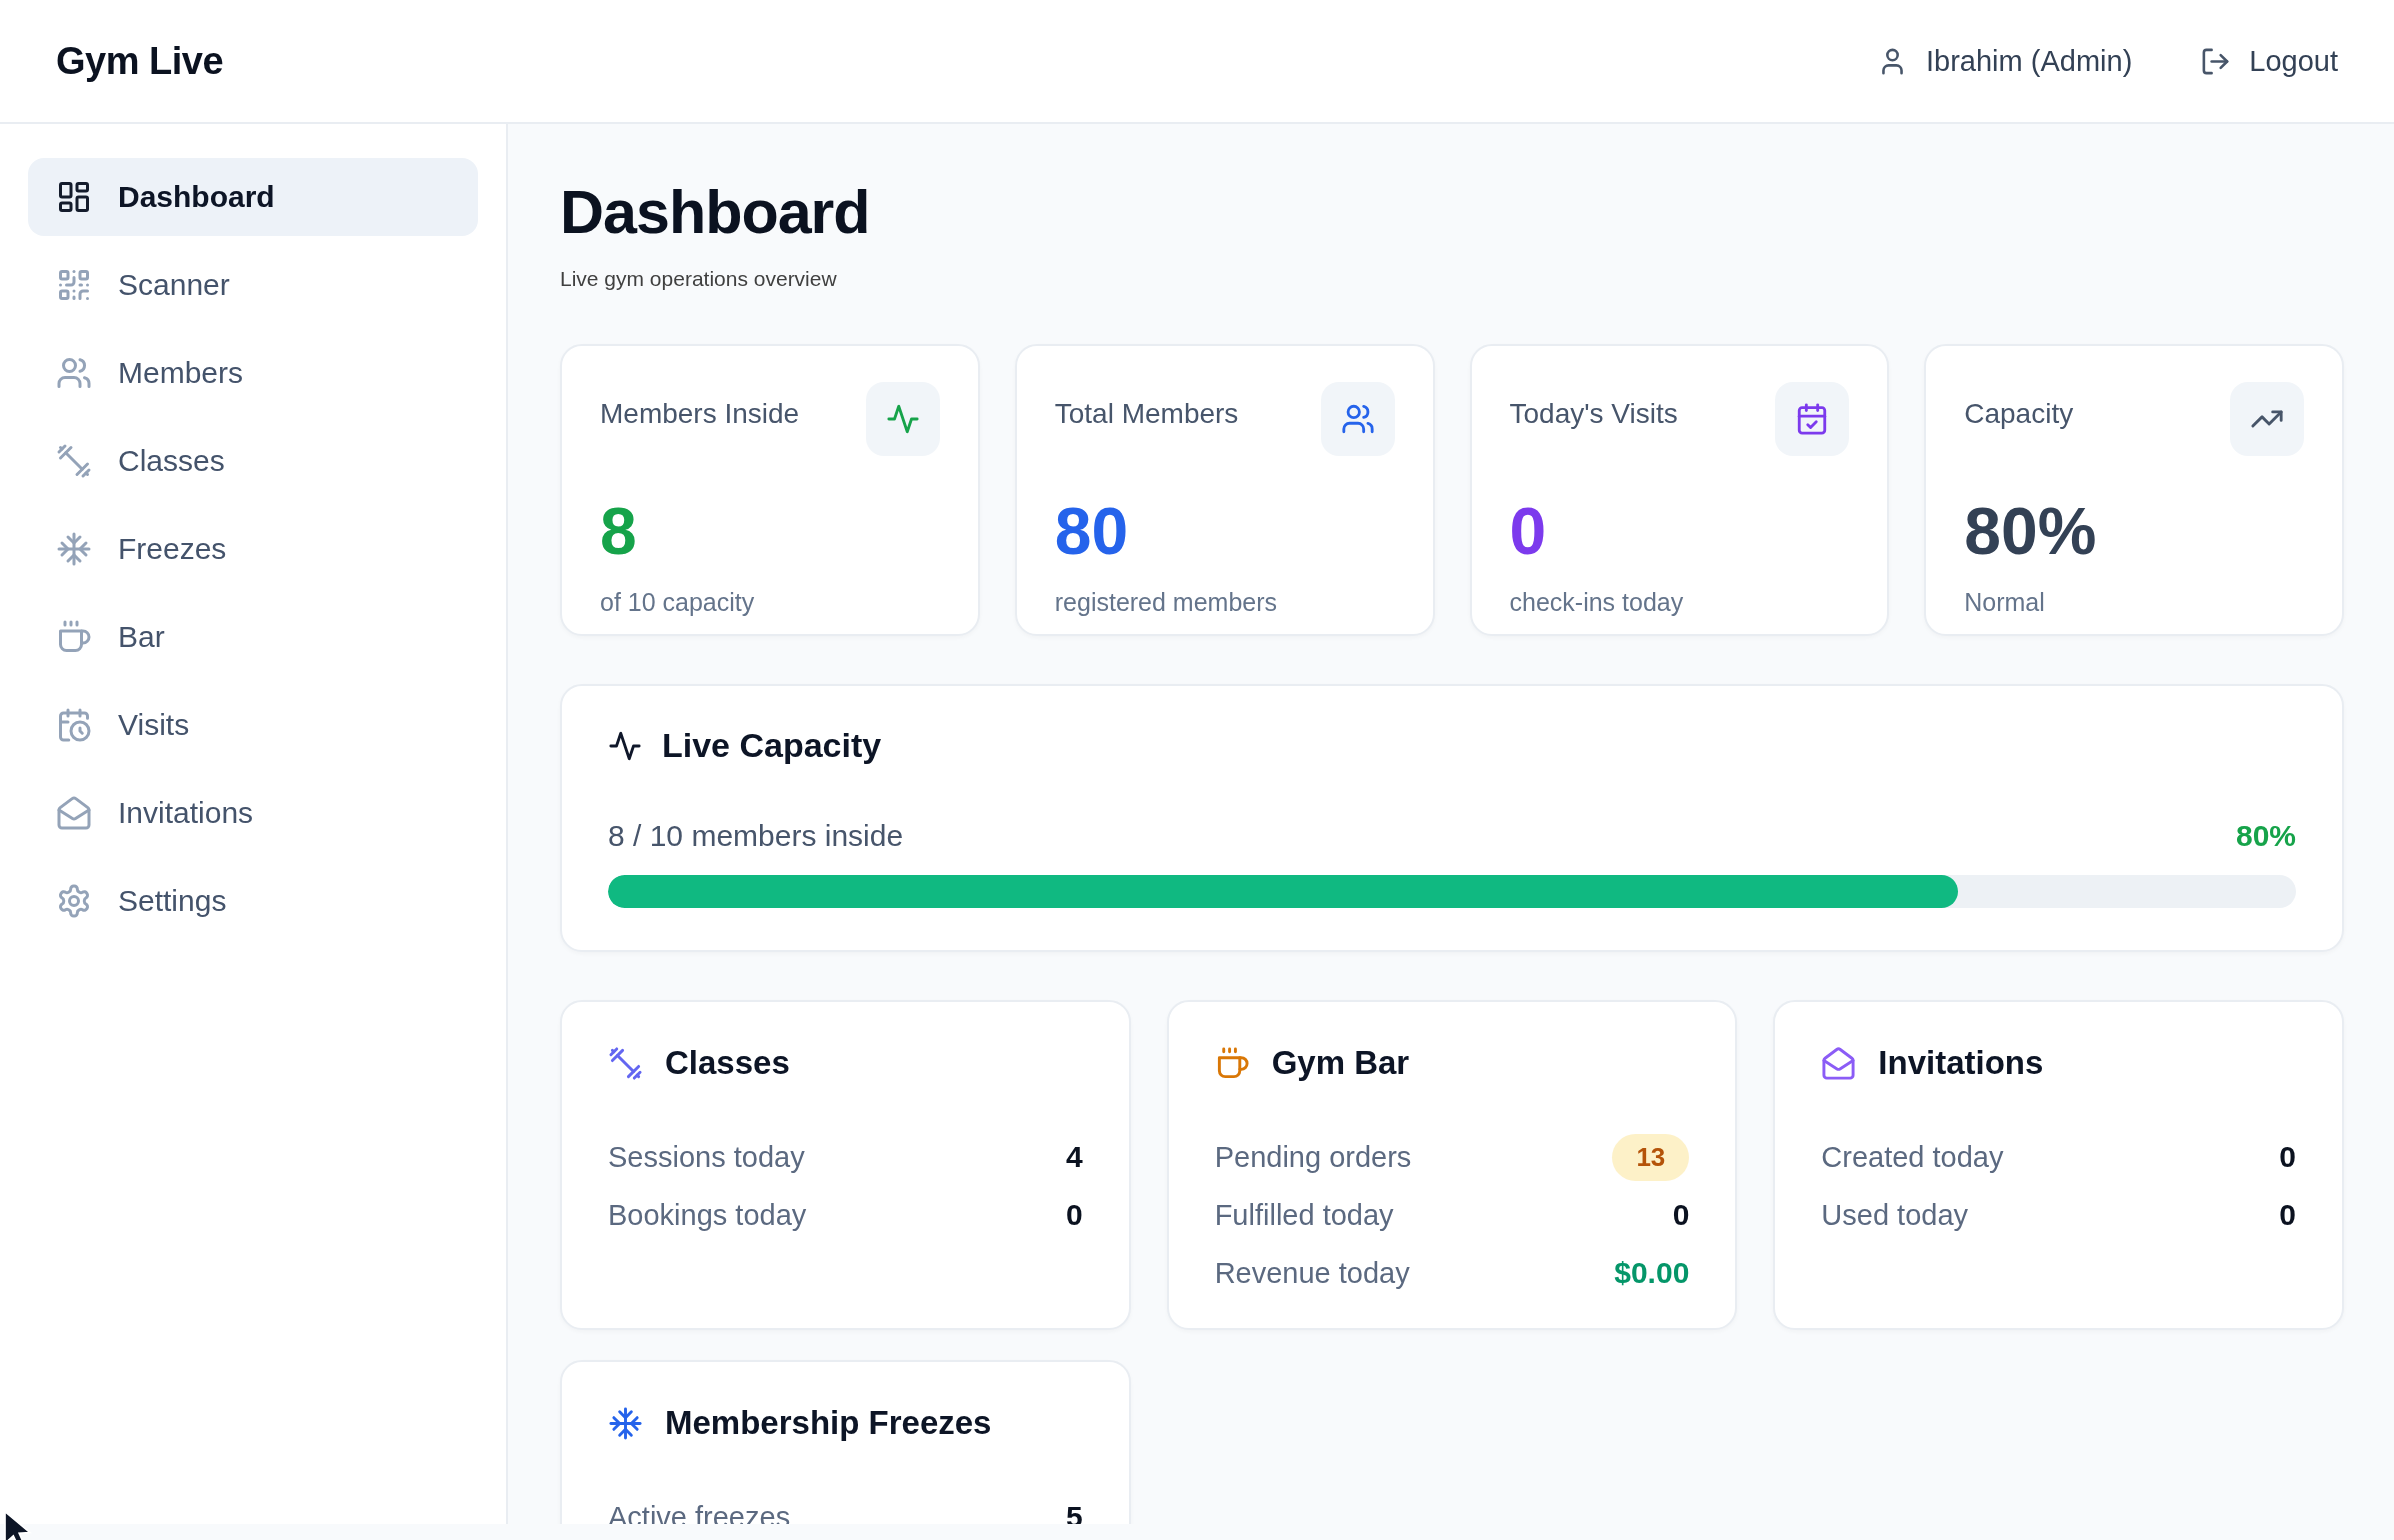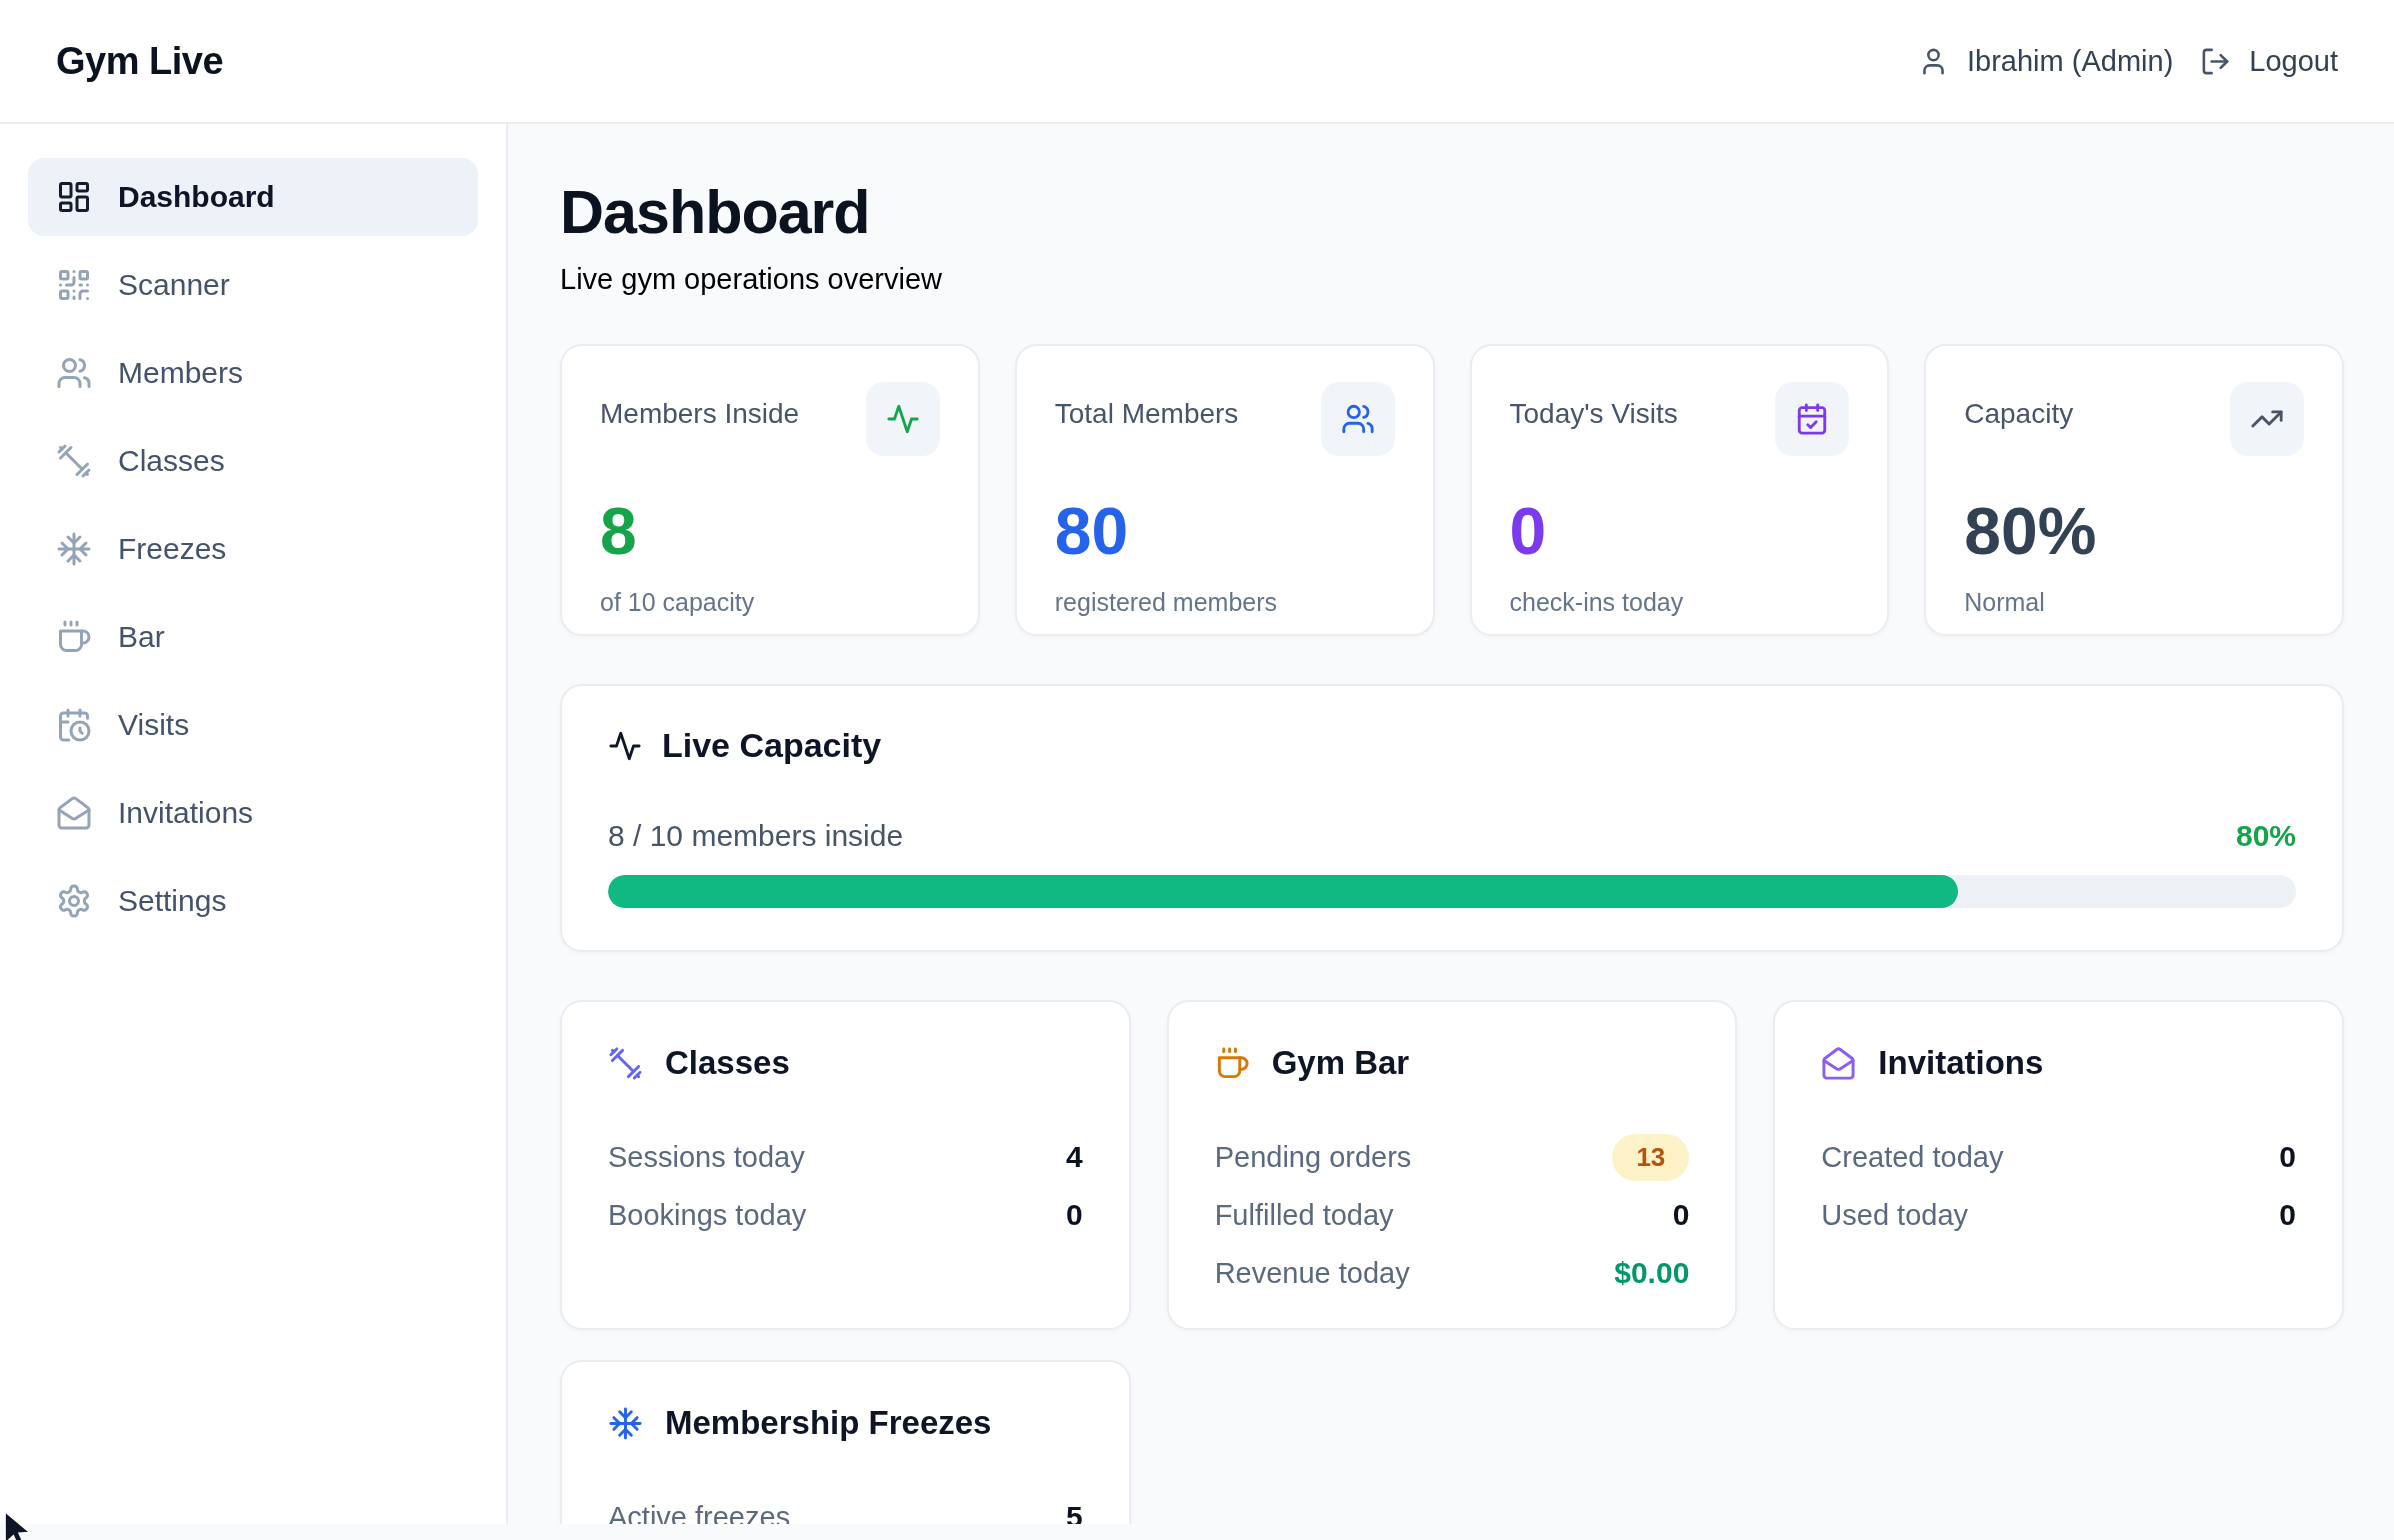--- a/index.html
+++ b/index.html
@@ -4,36 +4,36 @@
 <style>
   * { margin:0; padding:0; box-sizing:border-box; }
   html,body { width:2394px; height:1540px; overflow:hidden; }
   body { font-family:"Liberation Sans", sans-serif; background:#f8fafc; color:#0b1220; position:relative; }
   svg { display:block; }
 
   
   .topbar { height:124px; background:#ffffff; border-bottom:2px solid #e9edf2;
             display:flex; align-items:center; justify-content:space-between; padding:0 56px; }
   .brand { font-size:38px; font-weight:700; letter-spacing:-0.5px; color:#0b1220; }
-  .topbar-right { display:flex; align-items:center; gap:27px; }
+  .topbar-right { display:flex; align-items:center; gap:68px; }
   .top-chip { display:flex; align-items:center; gap:18px; font-size:29px; color:#334155; font-weight:500; }
   .top-chip svg { color:#475569; }
 
   
   .shell { display:flex; height:1400px; }
   .sidebar { width:508px; background:#ffffff; border-right:2px solid #e9edf2; padding:34px 28px; flex-shrink:0; }
   .nav-item { height:78px; border-radius:16px; display:flex; align-items:center; gap:26px;
               padding:0 28px; margin-bottom:10px; font-size:30px; color:#44536b; font-weight:500; cursor:pointer; }
   .nav-item svg { color:#94a3b8; flex-shrink:0; }
   .nav-item.active { background:#edf2f8; color:#0d1526; font-weight:700; }
   .nav-item.active svg { color:#141c2c; }
 
   .main { flex:1; padding:56px 50px 0 52px; overflow:hidden; }
   .page-title { font-size:61px; font-weight:800; letter-spacing:-1px; line-height:1.05; color:#0b1220; }
-  .page-sub { font-size:29px; color:#000000; margin-top:16px; line-height:38px; }
+  .page-sub { font-size:21px; color:#404040; margin-top:16px; line-height:38px; }
 
   
   .card { background:#ffffff; border:2px solid #e9edf2; border-radius:22px;
           box-shadow:0 2px 4px rgba(15,23,42,.03); }
   .stats { display:grid; grid-template-columns:repeat(4,1fr); gap:35px; margin-top:46px; }
   .stat-card { height:292px; padding:36px 38px; }
   .stat-top { display:flex; align-items:flex-start; justify-content:space-between; }
   .stat-title { font-size:28px; color:#47556b; font-weight:500; margin-top:16px; }
   .stat-badge { width:74px; height:74px; border-radius:18px; background:#f1f5f9;
                 display:flex; align-items:center; justify-content:center; }

